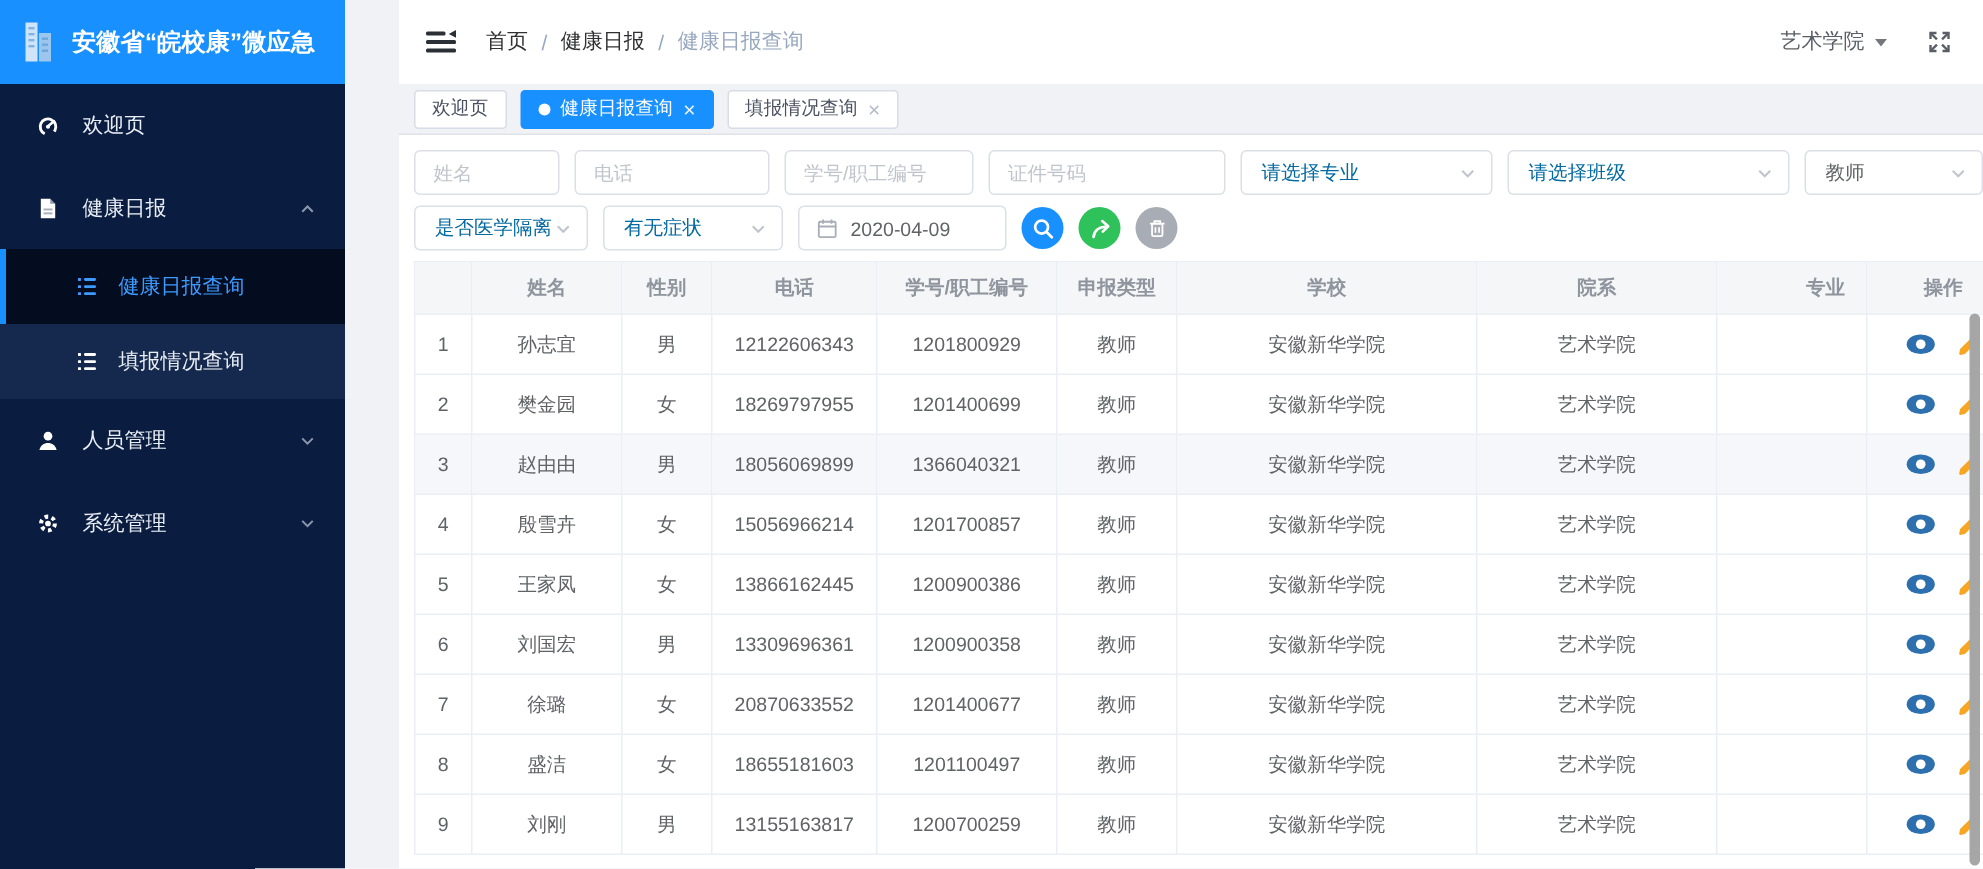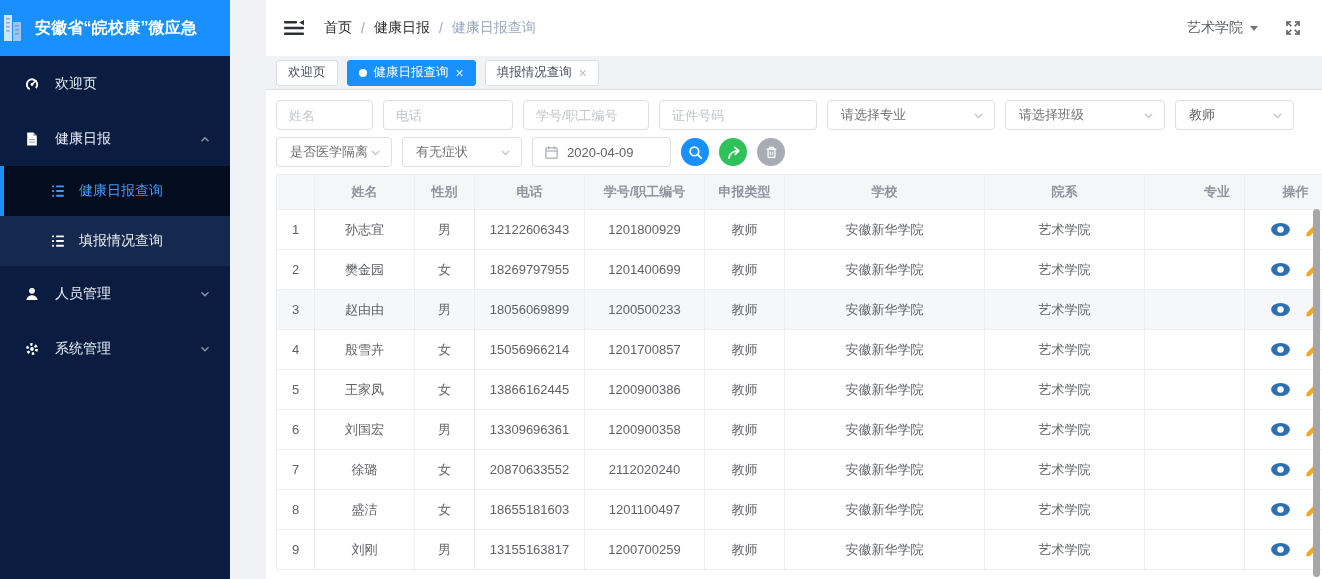--- a/index.html
+++ b/index.html
@@ -2,21 +2,21 @@
 <html><head>
 <meta charset="utf-8">
 <style>
   * { box-sizing: border-box; margin: 0; padding: 0; }
   html,body { width:1322px; height:579px; overflow:hidden;
     font-family:"Liberation Sans","DejaVu Sans",sans-serif; background:#f0f2f5; }
   .app { position:relative; width:1322px; height:579px; display:flex; }
 
   
   .sidebar { flex:0 0 230px; width:230px; background:#0a1d40; color:#e9eef5; overflow:hidden; }
-  .logo { height:56px; background:#1890ff; display:flex; align-items:center; gap:9px; }
+  .logo { height:56px; background:#1890ff; display:flex; align-items:center; padding-left:13px; gap:9px; }
   .logo-title { font-size:16px; font-weight:bold; color:#fff; white-space:nowrap; letter-spacing:.2px; }
   .side-item { height:55px; display:flex; align-items:center; padding:0 18px 0 24px; font-size:14px; color:#e9eef5; cursor:pointer; }
   .side-item .side-label { margin-left:15px; flex:1; }
   .side-sub { height:50px; display:flex; align-items:center; padding-left:50px; background:#15294e; font-size:14px; color:#e9eef5; cursor:pointer; }
   .side-sub .side-label { margin-left:13px; }
   .side-sub.active { background:#040d20; color:#3d9aff; border-left:4px solid #1890ff; padding-left:46px; }
   .chev { margin-left:auto; }
 
   
   .main { flex:1; display:flex; flex-direction:column; min-width:0;margin-left:36px; }
@@ -37,21 +37,21 @@
   .tabdot { width:8px; height:8px; border-radius:50%; background:#fff; }
   .tabx { font-size:14px; line-height:1; color:#b4bccc; cursor:pointer; }
   .tab.active .tabx { color:#eaf4ff; }
 
   
   .content { flex:1; background:#fff; padding:10px 0 0 10px; position:relative; overflow:hidden; }
   .frow { display:flex; align-items:center; gap:10px; margin-bottom:7px; }
   .f-input, .f-select, .f-date { height:30px; border:1px solid #dcdfe6; border-radius:4px; background:#fff; font-size:13px; }
   .f-input { padding:0 12px; color:#606266; outline:none; font-family:inherit; }
   .f-input::placeholder { color:#c0c4cc; }
-  .f-select { display:flex; align-items:center; justify-content:space-between; padding:0 9px 0 13px; color:#737373; cursor:pointer; }
+  .f-select { display:flex; align-items:center; justify-content:space-between; padding:0 9px 0 13px; color:#0369a1; cursor:pointer; }
   .f-select.has-value { color:#606266; }
   .f-date { display:flex; align-items:center; gap:8px; padding:0 11px; color:#606266; cursor:pointer; }
   .cbtn { width:28px; height:28px; border-radius:50%; border:none; display:flex; align-items:center; justify-content:center; cursor:pointer; flex:0 0 28px; }
 
   
   .tbl { border-collapse:collapse; table-layout:fixed; width:1070px; margin-top:5px; }
   .tbl th, .tbl td { border:1px solid #ebeef5; text-align:center; overflow:hidden; white-space:nowrap; }
   .tbl th { height:35px; background:#f5f6f7; color:#8f959e; font-size:13px; font-weight:bold; }
   .tbl td { height:40px; color:#606266; font-size:13px; background:#fff; }
   .tbl tr.hl td { background:#f5f7fa; }
@@ -208,21 +208,21 @@
           <input class="f-input" style="width: 97px;" placeholder="姓名">
           <input class="f-input" style="width: 130px;" placeholder="电话">
           <input class="f-input" style="width: 126px;" placeholder="学号/职工编号">
           <input class="f-input" style="width: 158px;" placeholder="证件号码">
           <div class="f-select" style="width:168px">
             <span>请选择专业</span>
             <svg width="13" height="13" viewBox="0 0 16 16">
               <polyline points="3.5,6 8,10.5 12.5,6" fill="none" stroke="#c0c4cc" stroke-width="1.7"></polyline>
             </svg>
           </div>
-          <div class="f-select" style="width:160px">
+          <div class="f-select" style="width:188px">
             <span>请选择班级</span>
             <svg width="13" height="13" viewBox="0 0 16 16">
               <polyline points="3.5,6 8,10.5 12.5,6" fill="none" stroke="#c0c4cc" stroke-width="1.7"></polyline>
             </svg>
           </div>
           <div class="f-select has-value" style="width:119px">
             <span>教师</span>
             <svg width="13" height="13" viewBox="0 0 16 16">
               <polyline points="3.5,6 8,10.5 12.5,6" fill="none" stroke="#c0c4cc" stroke-width="1.7"></polyline>
             </svg>
@@ -340,21 +340,21 @@
                   <svg width="17" height="17" viewBox="0 0 18 18">
                     <path fill="#f6a623" d="M2.2 15.8l.7-3.4 8.2-8.2a2.4 2.4 0 0 1 3.4 0 2.4 2.4 0 0 1 0 3.4l-8.2 8.2-3.4.7z"></path>
                   </svg>
                 </span></td>
             </tr>
             <tr class="hl">
               <td>3</td>
               <td>赵由由</td>
               <td>男</td>
               <td>18056069899</td>
-              <td>1200500233</td>
+              <td>1366040321</td>
               <td>教师</td>
               <td>安徽新华学院</td>
               <td>艺术学院</td>
               <td></td>
               <td class="actions-cell"><span>
                   <svg width="21" height="15" viewBox="0 0 22 16">
                     <ellipse cx="11" cy="8" rx="10" ry="7" fill="#2d70ad"></ellipse>
                     <circle cx="11" cy="8" r="3.4" fill="#fff"></circle>
                   </svg>
                 </span><span class="gap"></span><span>
@@ -424,21 +424,21 @@
                   <svg width="17" height="17" viewBox="0 0 18 18">
                     <path fill="#f6a623" d="M2.2 15.8l.7-3.4 8.2-8.2a2.4 2.4 0 0 1 3.4 0 2.4 2.4 0 0 1 0 3.4l-8.2 8.2-3.4.7z"></path>
                   </svg>
                 </span></td>
             </tr>
             <tr class="">
               <td>7</td>
               <td>徐璐</td>
               <td>女</td>
               <td>20870633552</td>
-              <td>2112020240</td>
+              <td>1201400677</td>
               <td>教师</td>
               <td>安徽新华学院</td>
               <td>艺术学院</td>
               <td></td>
               <td class="actions-cell"><span>
                   <svg width="21" height="15" viewBox="0 0 22 16">
                     <ellipse cx="11" cy="8" rx="10" ry="7" fill="#2d70ad"></ellipse>
                     <circle cx="11" cy="8" r="3.4" fill="#fff"></circle>
                   </svg>
                 </span><span class="gap"></span><span>

